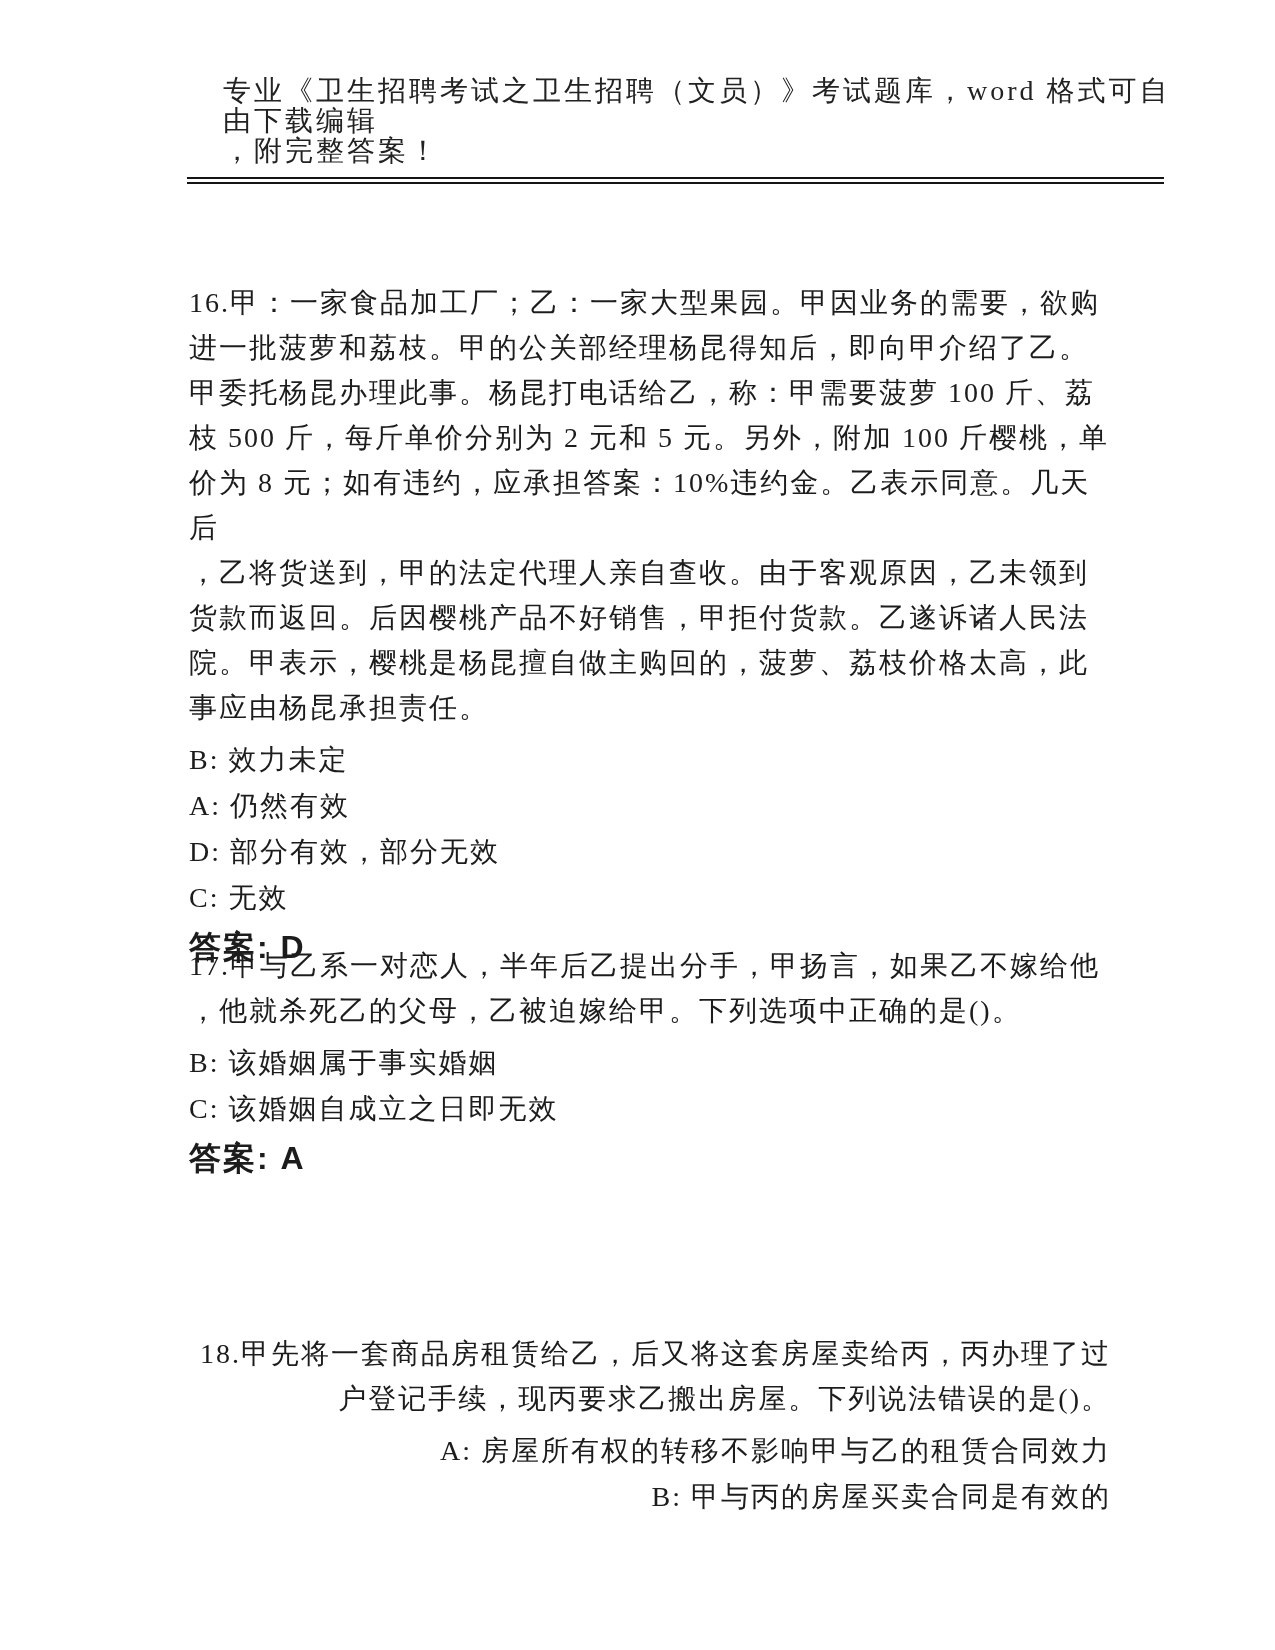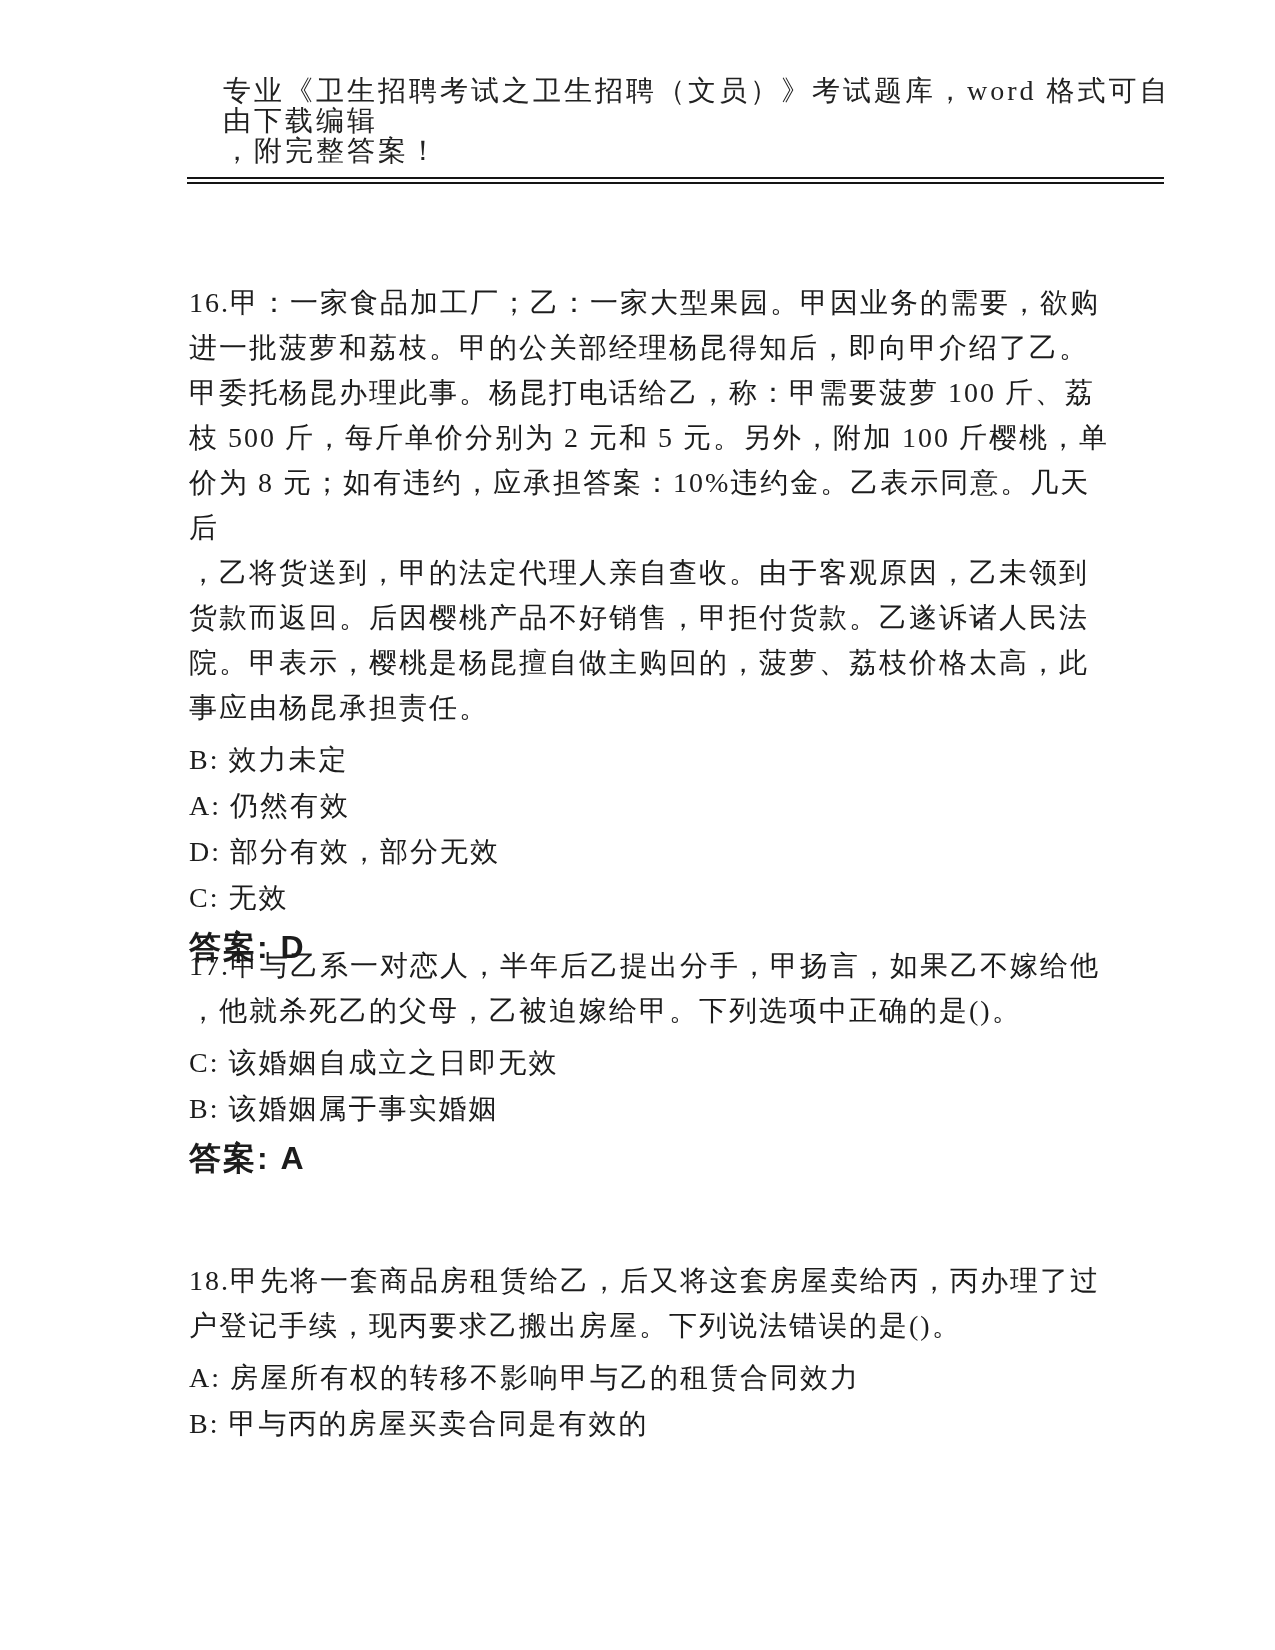--- a/index.html
+++ b/index.html
@@ -38,21 +38,21 @@
     border-bottom: 2px solid #141414;
   }
   .question {
     position: absolute;
     left: 189px;
     width: 922px;
     font-size: 28px;
   }
   #question-16 { top: 236px; }
   #question-17 { top: 899px; }
-  #question-18 { top: 1214px; }
+  #question-18 { top: 1287px; text-align: right; }
   .stem {
     line-height: 45px;
     letter-spacing: 2px;
     white-space: pre-line;
     margin-top: 44px;
   }
   .options {
     margin-top: 7px;
   }
   .option {
@@ -94,22 +94,22 @@
       <div class="option">D: 部分有效，部分无效</div>
       <div class="option">C: 无效</div>
     </div>
     <div class="answer">答案: D</div>
   </div>
 
   <div class="question" id="question-17">
     <div class="stem">17.甲与乙系一对恋人，半年后乙提出分手，甲扬言，如果乙不嫁给他
 ，他就杀死乙的父母，乙被迫嫁给甲。下列选项中正确的是()。</div>
     <div class="options">
+      <div class="option">B: 该婚姻属于事实婚姻</div>
       <div class="option">C: 该婚姻自成立之日即无效</div>
-      <div class="option">B: 该婚姻属于事实婚姻</div>
     </div>
     <div class="answer">答案: A</div>
   </div>
 
   <div class="question" id="question-18">
     <div class="stem">18.甲先将一套商品房租赁给乙，后又将这套房屋卖给丙，丙办理了过
 户登记手续，现丙要求乙搬出房屋。下列说法错误的是()。</div>
     <div class="options">
       <div class="option">A: 房屋所有权的转移不影响甲与乙的租赁合同效力</div>
       <div class="option">B: 甲与丙的房屋买卖合同是有效的</div>

